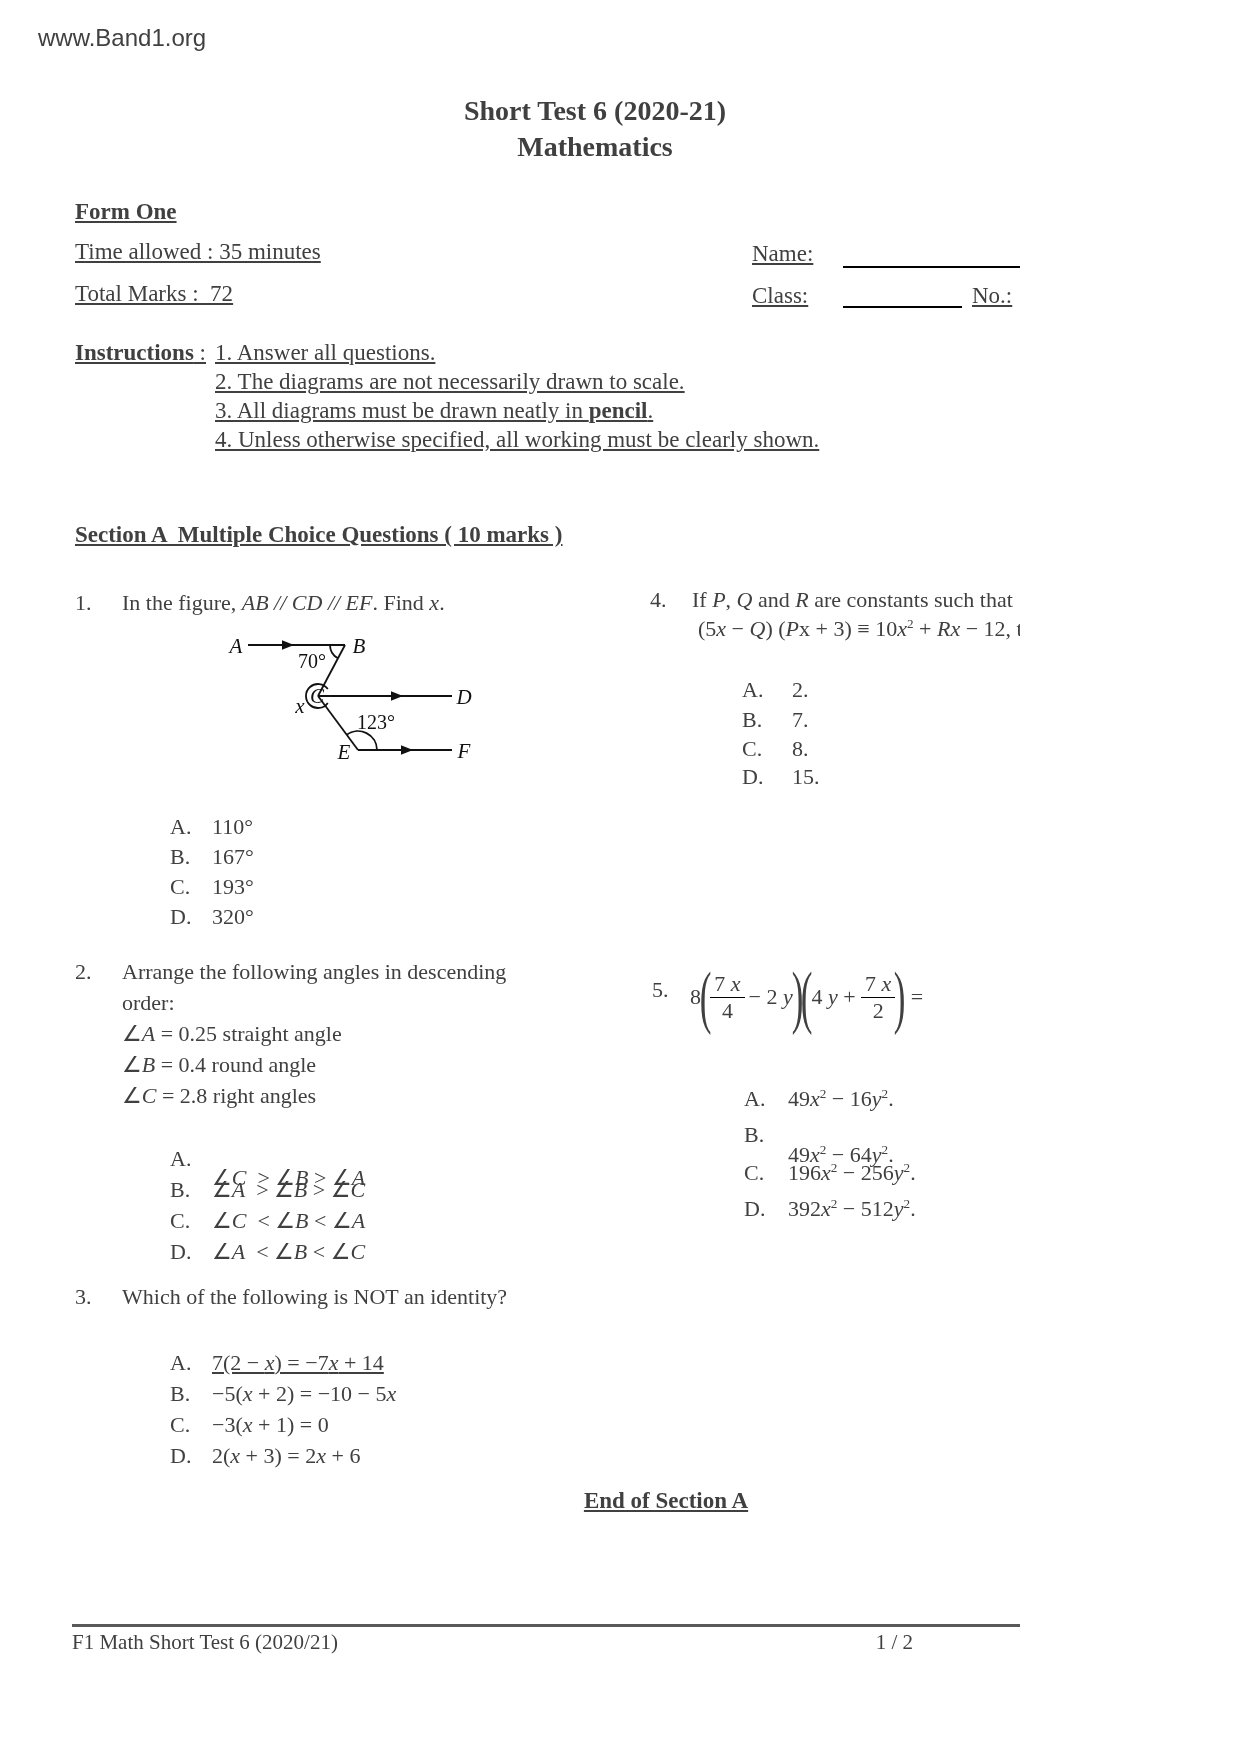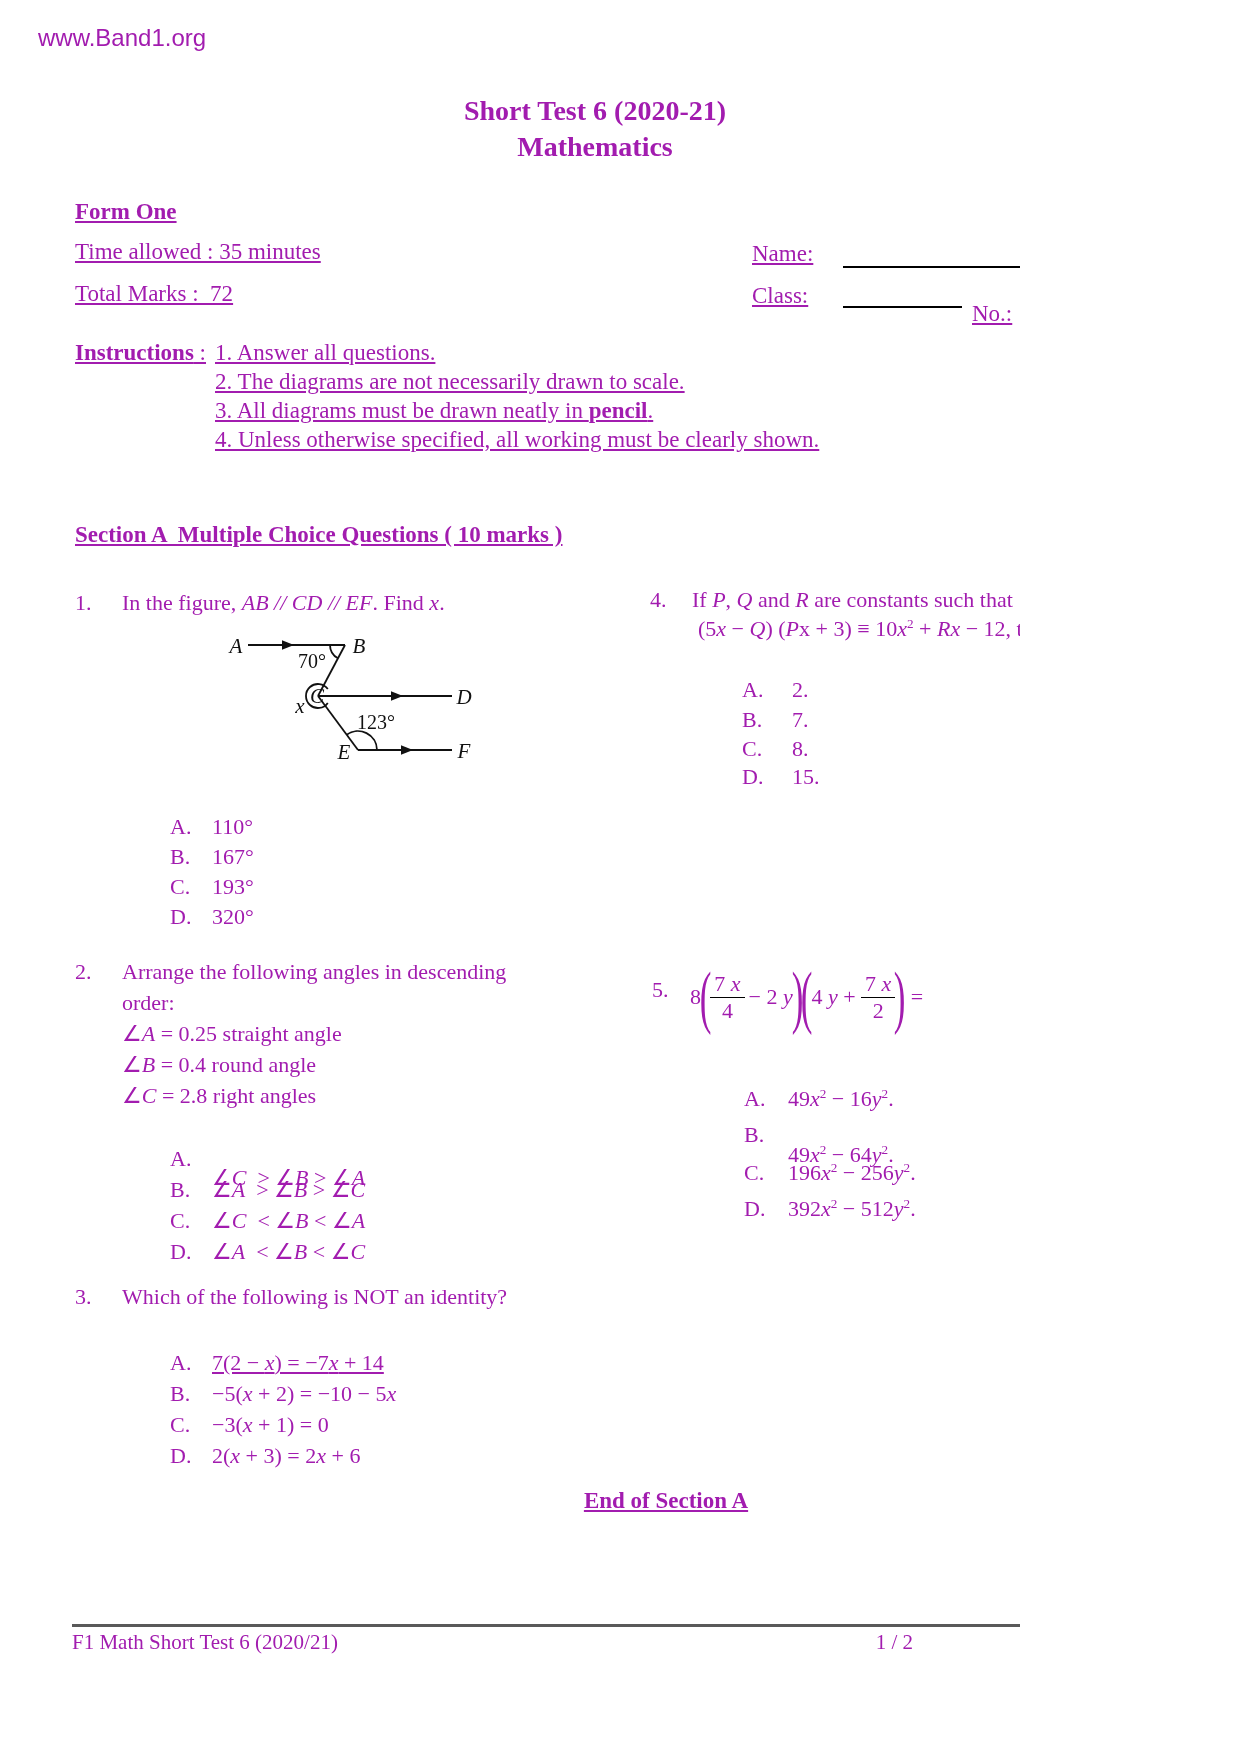--- a/index.html
+++ b/index.html
@@ -1,18 +1,18 @@
 <!DOCTYPE html>
 <html><head>
 <meta charset="utf-8">
 <style>
   html,body { margin:0; padding:0; background:#fff; }
   .page {
     position:relative; width:1020px; height:1754px; background:#ffffff;
-    font-family:"Liberation Serif", serif; color:#a21caf; overflow:hidden;
+    font-family:"Liberation Serif", serif; color:#404040; overflow:hidden;
   }
   .ln { position:absolute; white-space:pre; font-size:22px; line-height:1; }
   .ln23 { font-size:23px;text-decoration:underline; }
   .ln21 { font-size:21px; }
   .b { font-weight:bold; }
   .it { font-style:italic; }
   .sans { font-family:"Liberation Sans", sans-serif; }
   .center-block { text-align:center; }
   .rule { position:absolute; background:#000; height:2px; }
   sup { font-size:0.6em; line-height:0; vertical-align:super; }
@@ -35,21 +35,21 @@
   <div class="ln b center-block" style="left:65px; top:133px; width:1060px; font-size:28px; white-space:pre;">Mathematics</div>
 
   <div class="ln ln23 b" style="left:75px; top:200px;">Form One</div>
   <div class="ln ln23" style="left:75px; top:240px;">Time allowed : 35 minutes</div>
   <div class="ln ln23" style="left:75px; top:282px;">Total Marks :  72</div>
 
   <div class="ln ln23" style="left:752px; top:242px;">Name:</div>
   <div class="rule" style="left:843px; top:266px; width:280px;"></div>
   <div class="ln ln23" style="left:752px; top:284px;">Class:</div>
   <div class="rule" style="left:843px; top:306px; width:119px;"></div>
-  <div class="ln ln23" style="left:972px; top:284px;margin-top:18px;">No.:</div>
+  <div class="ln ln23" style="left:972px; top:284px;">No.:</div>
   <div class="rule" style="left:1035px; top:306px; width:87px;"></div>
 
   <div class="ln ln23" style="left:75px; top:341px;"><span class="b">Instructions</span><span> :</span></div>
   <div class="ln ln23" style="left:215px; top:341px;">1. Answer all questions.</div>
   <div class="ln ln23" style="left:215px; top:370px;">2. The diagrams are not necessarily drawn to scale.</div>
   <div class="ln ln23" style="left:215px; top:399px;"><span>3. All diagrams must be drawn neatly in </span><span class="b">pencil</span><span>.</span></div>
   <div class="ln ln23" style="left:215px; top:428px;">4. Unless otherwise specified, all working must be clearly shown.</div>
 
   <div class="ln ln23 b" style="left:75px; top:523px;">Section A  Multiple Choice Questions ( 10 marks )</div>
 

